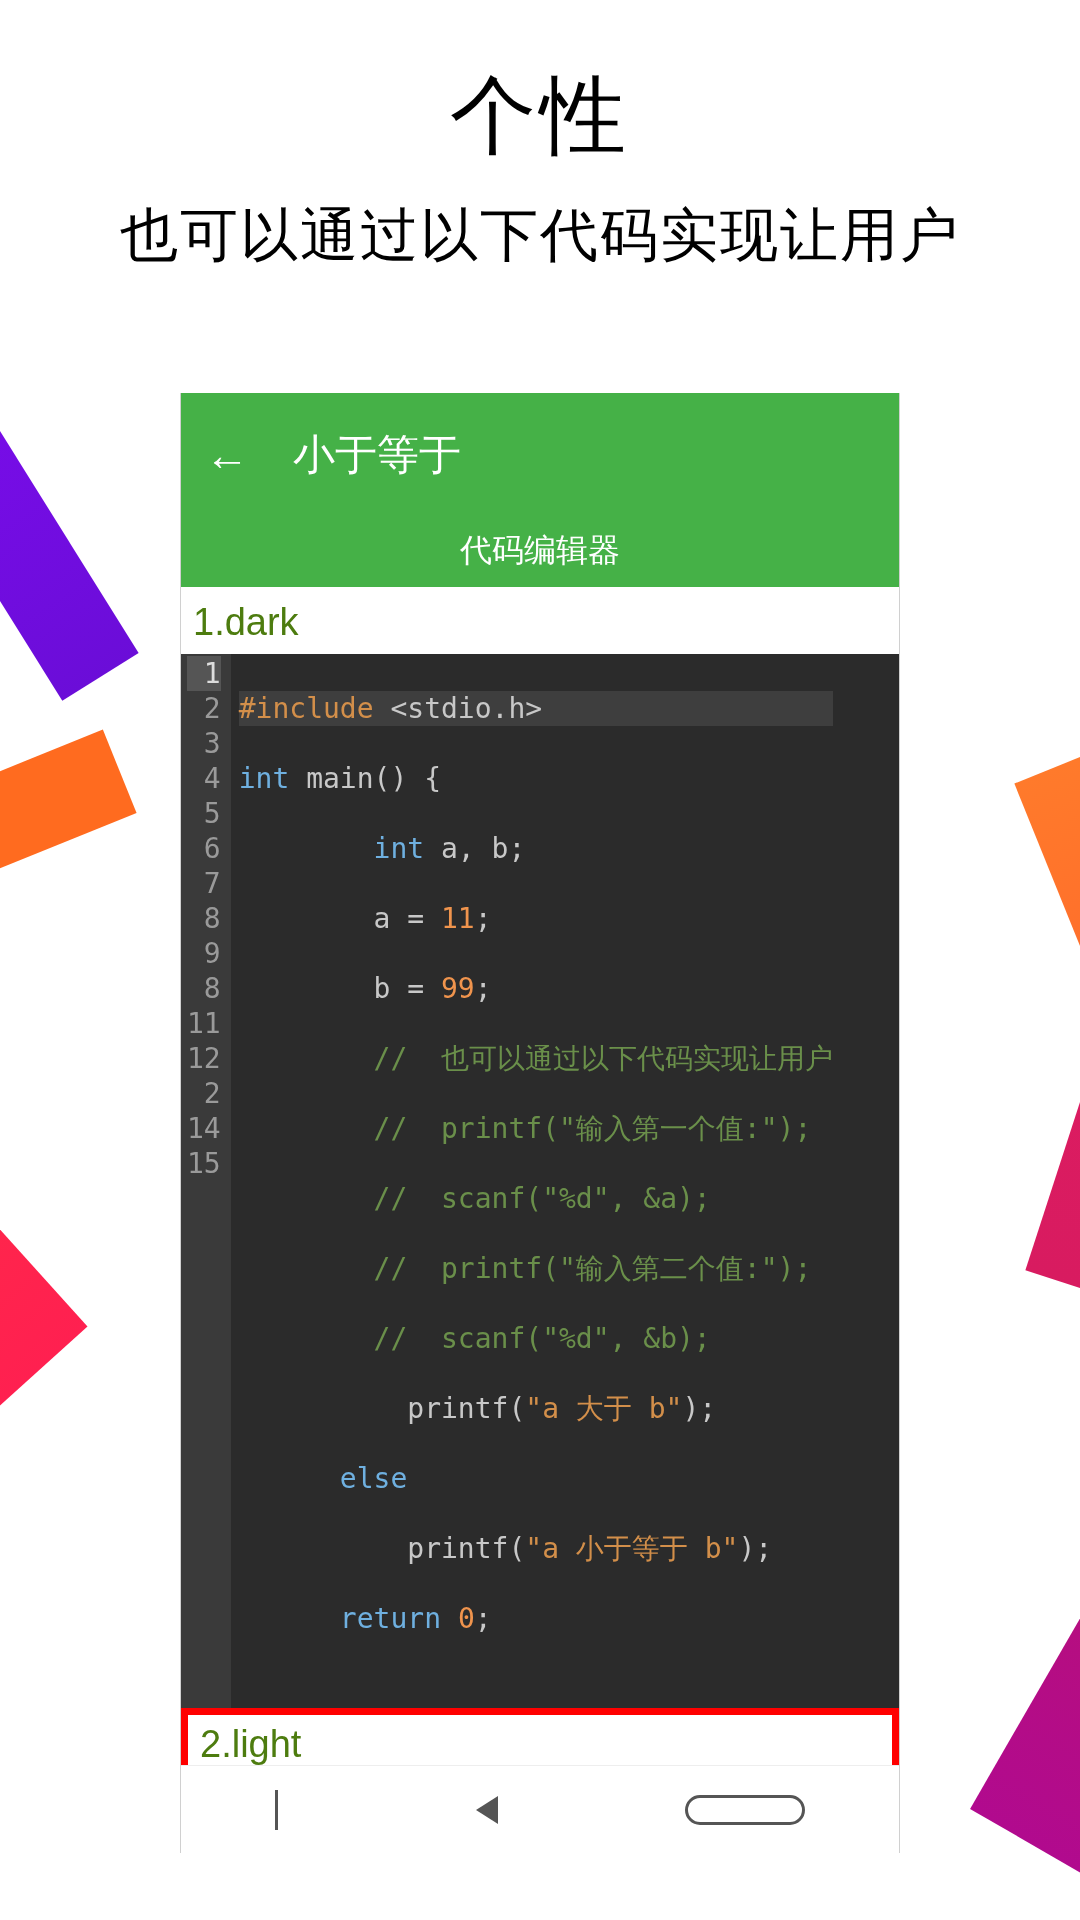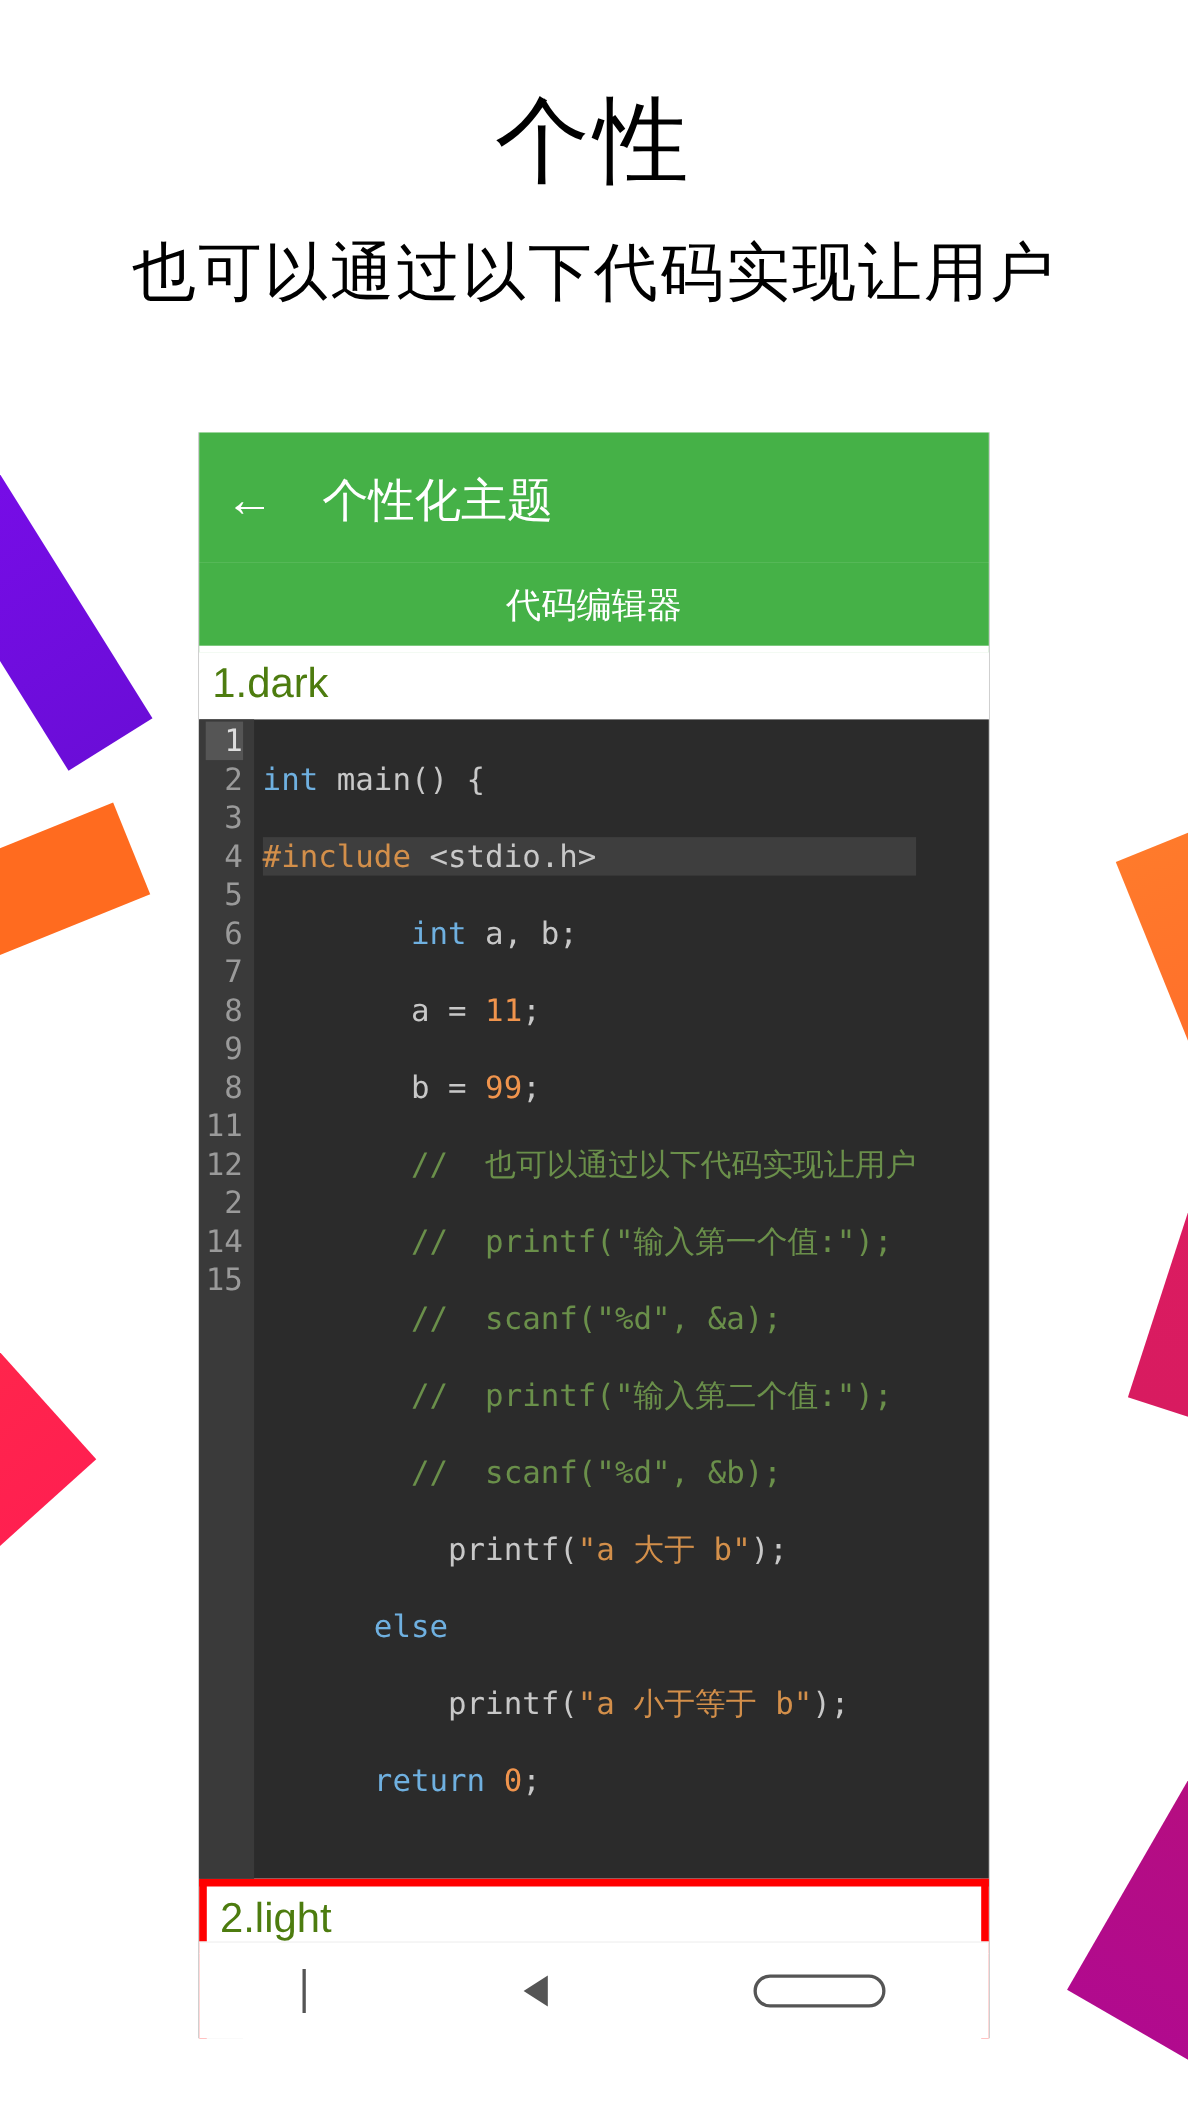--- a/index.html
+++ b/index.html
@@ -47,21 +47,21 @@
 .stripe-magenta-r {
   width: 150px; height: 800px;
   background: linear-gradient(180deg,#c2185b,#b10a8e);
   top: 1100px; right: -230px;
   transform: rotate(30deg);
 }
 
 
 .hero {
   position: absolute;
-  top: 70px;
+  top: 58px;
   width: 100%;
   text-align: center;
   color: #000;
 }
 .hero h1 { font-size: 86px; font-weight: 400; letter-spacing: 4px; }
 .hero p { font-size: 58px; font-weight: 400; margin-top: 22px; letter-spacing: 2px; }
 
 
 .phone {
   position: absolute;
@@ -189,21 +189,21 @@
 
 <div class="hero">
   <h1>个性</h1>
   <p>也可以通过以下代码实现让用户</p>
 </div>
 
 <div class="phone">
 
   <div class="appbar">
     <span class="back">←</span>
-    <span class="title">个性化主题</span>
+    <span class="title">小于等于</span>
   </div>
 
   <div class="tabbar">
     <div class="tab active">代码编辑器</div>
   </div>
 
   <div class="theme-label">1.dark</div>
   <div class="codepane dark">
     <div class="gutter">
       <span class="ln hl-dark">1</span>
@@ -216,22 +216,22 @@
       <span class="ln">8</span>
       <span class="ln">9</span>
       <span class="ln">8</span>
       <span class="ln">11</span>
       <span class="ln">12</span>
       <span class="ln">2</span>
       <span class="ln">14</span>
       <span class="ln">15</span>
     </div>
     <div class="codebody">
+<span class="cl hl-dark"><span class="pc">#include</span><span> &lt;stdio.h&gt;</span></span>
 <span class="cl"><span class="kw">int</span><span> main() {</span></span>
-<span class="cl hl-dark"><span class="pc">#include</span><span> &lt;stdio.h&gt;</span></span>
 <span class="cl"><span class="kw">        int</span><span> a, b;</span></span>
 <span class="cl"><span>        a = </span><span class="num">11</span><span>;</span></span>
 <span class="cl"><span>        b = </span><span class="num">99</span><span>;</span></span>
 <span class="cl cm">        //  也可以通过以下代码实现让用户</span>
 <span class="cl cm">        //  printf("输入第一个值:");</span>
 <span class="cl cm">        //  scanf("%d", &amp;a);</span>
 <span class="cl cm">        //  printf("输入第二个值:");</span>
 <span class="cl cm">        //  scanf("%d", &amp;b);</span>
 <span class="cl"><span>          printf(</span><span class="str">"a 大于 b"</span><span>);</span></span>
 <span class="cl kw">      else</span>

